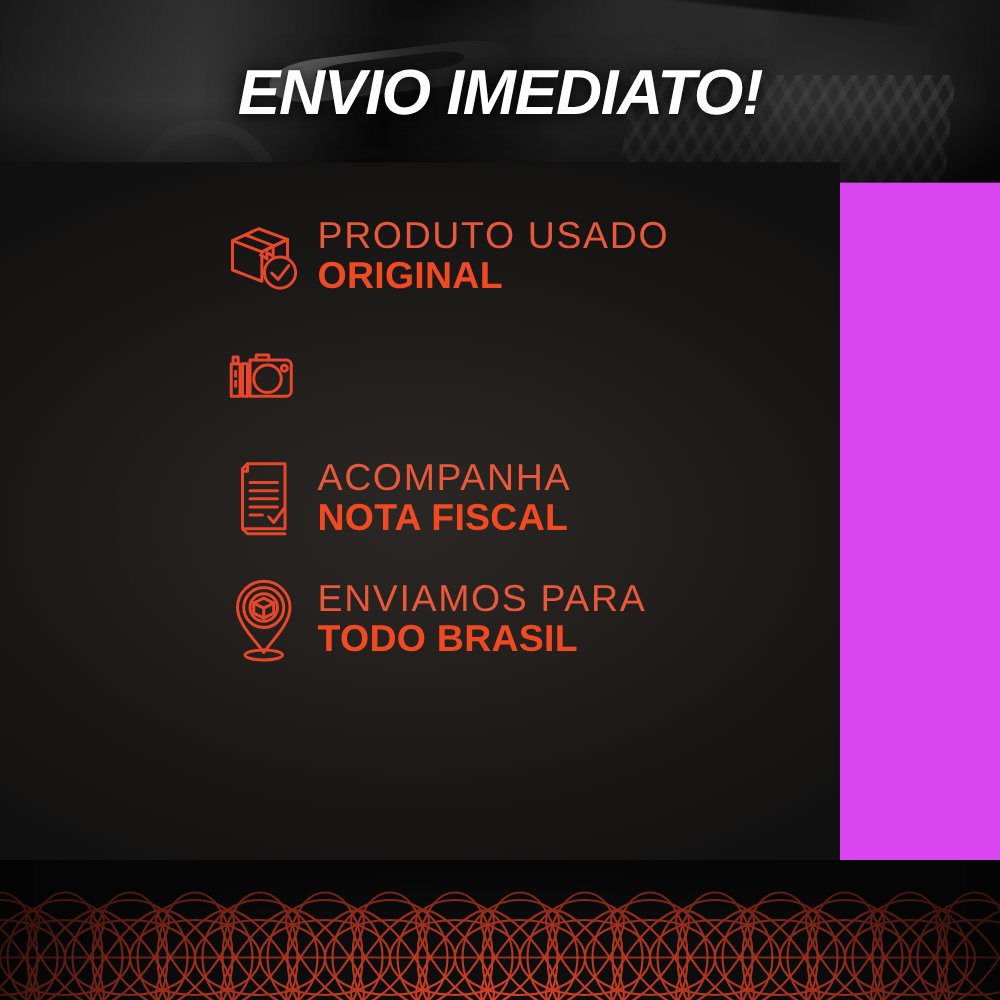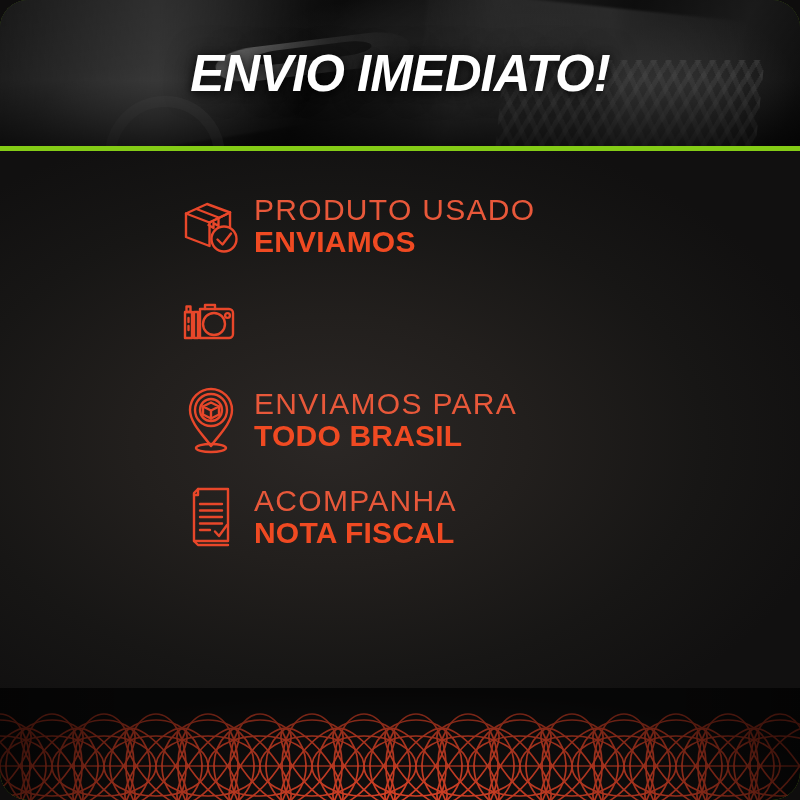--- a/index.html
+++ b/index.html
@@ -8,23 +8,22 @@
   html, body {
     width:800px; height:800px;
     background:#0e0d0d;
     font-family:"Liberation Sans", sans-serif;
     overflow:hidden;
   }
 
   .banner {
     position:relative;
     width:800px; height:800px;
-    background:#84cc16;
+    background:#d946ef;
     overflow:hidden;
-    border-radius:28px;
   }
 
   
   .hero {
     position:absolute; top:0; left:0;
     width:800px; height:146px;
     overflow:hidden;
     background:#0b0b0b;
   }
   .hero-photo {
@@ -95,22 +94,22 @@
     font-weight:bold;
     font-style:italic;
     letter-spacing:-1px;
     color:#ffffff;
     text-shadow:0 2px 10px rgba(0,0,0,.85), 0 0 26px rgba(0,0,0,.6);
     white-space:nowrap;
   }
 
   
   .body-area {
-    position:absolute; top:151px; left:0;
-    width:800px; height:560px;
+    position:absolute; top:130px; left:0;
+    width:672px; height:560px;
     background:
       radial-gradient(ellipse 520px 330px at 330px 290px, #2b2725 0%, #221f1d 38%, #171615 72%, #111010 100%),
       #111010;
   }
 
   .features {
     position:absolute;
     top:26px; left:168px;
     width:620px;
     display:flex;
@@ -190,21 +189,21 @@
             <path d="M16.5 13 L38.5 21.5 L38.5 30 L33.5 27 L33.5 32 L28.5 29"></path>
             <circle cx="44" cy="43" r="12.5"></circle>
             <path d="M37.5 43.5 L42.5 48.5 L51 37.5"></path>
           </svg>
         </div>
         <div class="feature-text">
           <div class="line">
             <span class="lt">PRODUTO USADO</span>
           </div>
           <div class="line">
-            <span class="bd">ENVIAMOS</span>
+            <span class="bd">ORIGINAL</span>
           </div>
         </div>
       </div>
 
       <div class="feature-row">
         <div class="feature-icon">
           <svg width="60" height="54" viewBox="0 0 60 54" fill="none" stroke="#e8472a" stroke-width="2.4" stroke-linecap="round" stroke-linejoin="round">
             <path d="M4 16 h7 v26 h-7 z"></path>
             <path d="M5.5 10.5 h4 v5.5 h-4 z"></path>
             <path d="M13 16 h4 v26 h-4 z"></path>
@@ -213,56 +212,56 @@
             <circle cx="33" cy="28" r="11"></circle>
             <circle cx="46.5" cy="19.5" r="2.4"></circle>
             <path d="M7.5 22 v4 M7.5 30 v4"></path>
           </svg>
         </div>
       </div>
 
 
       <div class="feature-row">
         <div class="feature-icon">
+          <svg width="54" height="64" viewBox="0 0 54 64" fill="none" stroke="#e8472a" stroke-width="2.4" stroke-linecap="round" stroke-linejoin="round">
+            <path d="M14 4 h30 v52 h-34 V8 Z"></path>
+            <path d="M14 4 v6 h-4"></path>
+            <path d="M10 56 l4 4 h30"></path>
+            <path d="M16 19 h22 M16 25.5 h22 M16 32 h22 M16 38.5 h22 M16 45 h10"></path>
+            <path d="M31 46.5 l4 4.5 l8 -11"></path>
+          </svg>
+        </div>
+        <div class="feature-text">
+          <div class="line">
+            <span class="lt">ACOMPANHA</span>
+          </div>
+          <div class="line">
+            <span class="bd">NOTA FISCAL</span>
+          </div>
+        </div>
+      </div>
+
+      <div class="feature-row">
+        <div class="feature-icon">
           <svg width="58" height="70" viewBox="0 0 58 70" fill="none" stroke="#e8472a" stroke-width="2.4" stroke-linecap="round" stroke-linejoin="round">
             <path d="M29 4 a21 21 0 0 1 21 21 c0 13 -14 26 -21 36 c-7 -10 -21 -23 -21 -36 A21 21 0 0 1 29 4 Z"></path>
             <circle cx="29" cy="25" r="16"></circle>
             <circle cx="29" cy="25" r="11"></circle>
             <path d="M21 21.5 L29 17.5 L37 21.5 L29 25.5 Z"></path>
             <path d="M21 21.5 v8 L29 33.5 V25.5"></path>
             <path d="M37 21.5 v8 L29 33.5"></path>
             <ellipse cx="29" cy="63" rx="15" ry="4"></ellipse>
           </svg>
         </div>
         <div class="feature-text">
           <div class="line">
             <span class="lt">ENVIAMOS PARA</span>
           </div>
           <div class="line">
             <span class="bd">TODO BRASIL</span>
-          </div>
-        </div>
-      </div>
-
-      <div class="feature-row">
-        <div class="feature-icon">
-          <svg width="54" height="64" viewBox="0 0 54 64" fill="none" stroke="#e8472a" stroke-width="2.4" stroke-linecap="round" stroke-linejoin="round">
-            <path d="M14 4 h30 v52 h-34 V8 Z"></path>
-            <path d="M14 4 v6 h-4"></path>
-            <path d="M10 56 l4 4 h30"></path>
-            <path d="M16 19 h22 M16 25.5 h22 M16 32 h22 M16 38.5 h22 M16 45 h10"></path>
-            <path d="M31 46.5 l4 4.5 l8 -11"></path>
-          </svg>
-        </div>
-        <div class="feature-text">
-          <div class="line">
-            <span class="lt">ACOMPANHA</span>
-          </div>
-          <div class="line">
-            <span class="bd">NOTA FISCAL</span>
           </div>
         </div>
       </div>
 
     </div>
   </div>
 
   <div class="pattern">
     <svg width="800" height="112" viewBox="0 0 800 112" fill="none">
       <defs>

